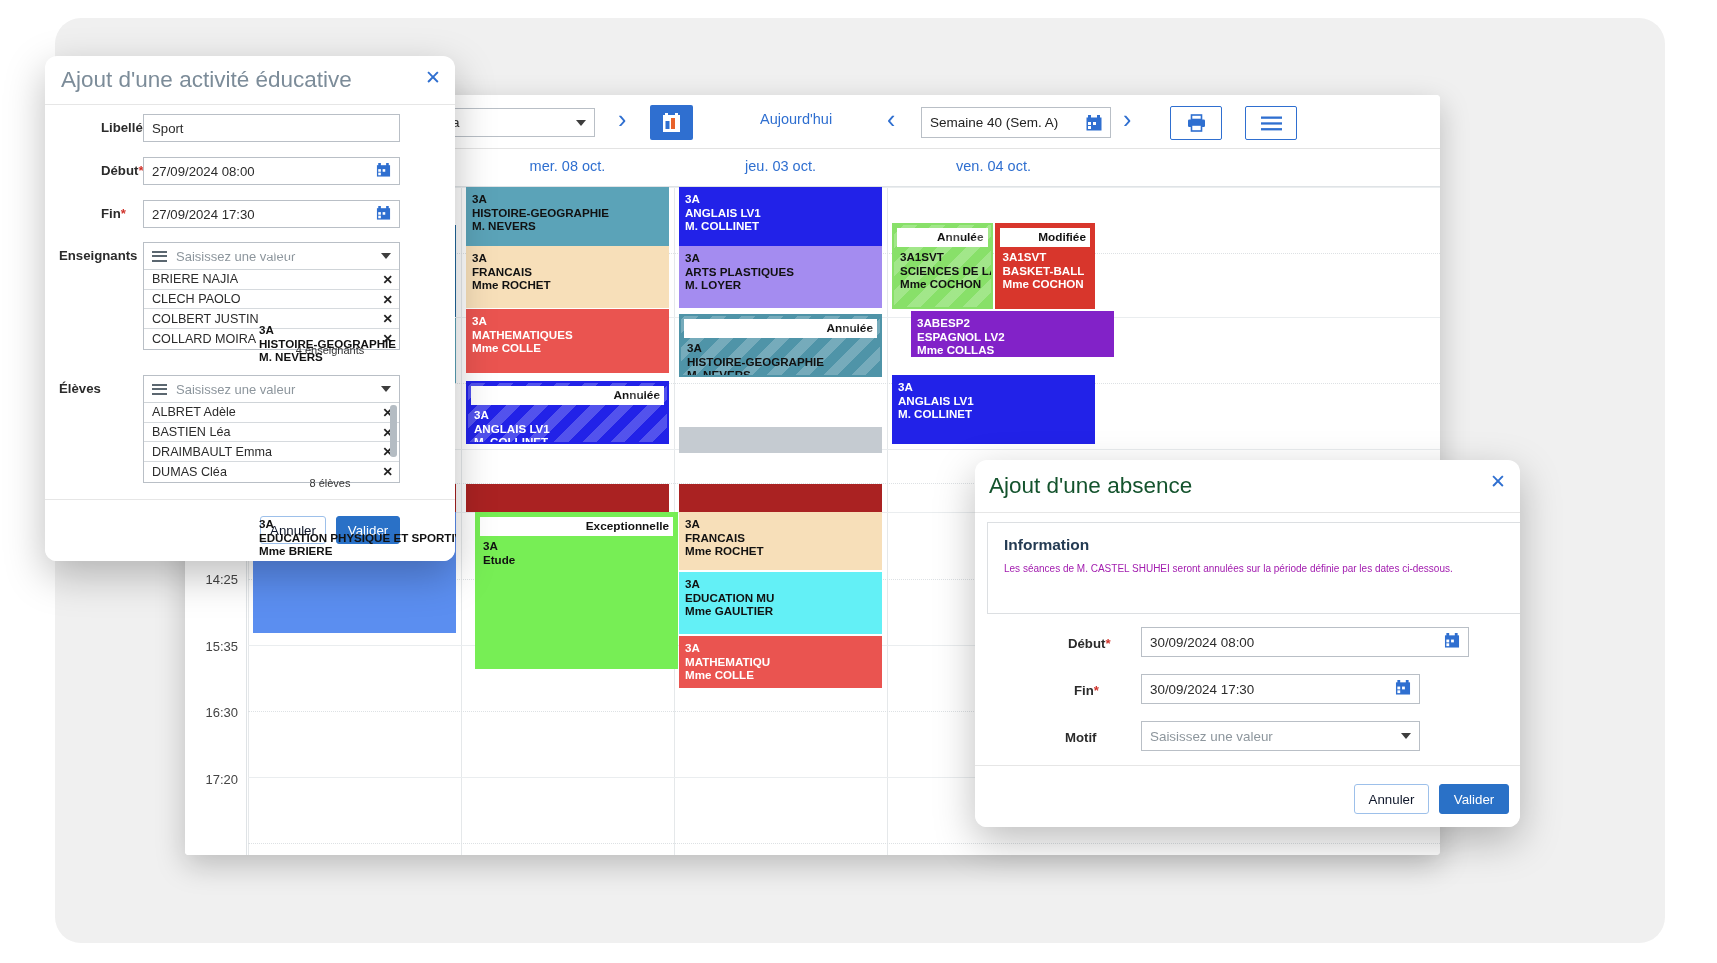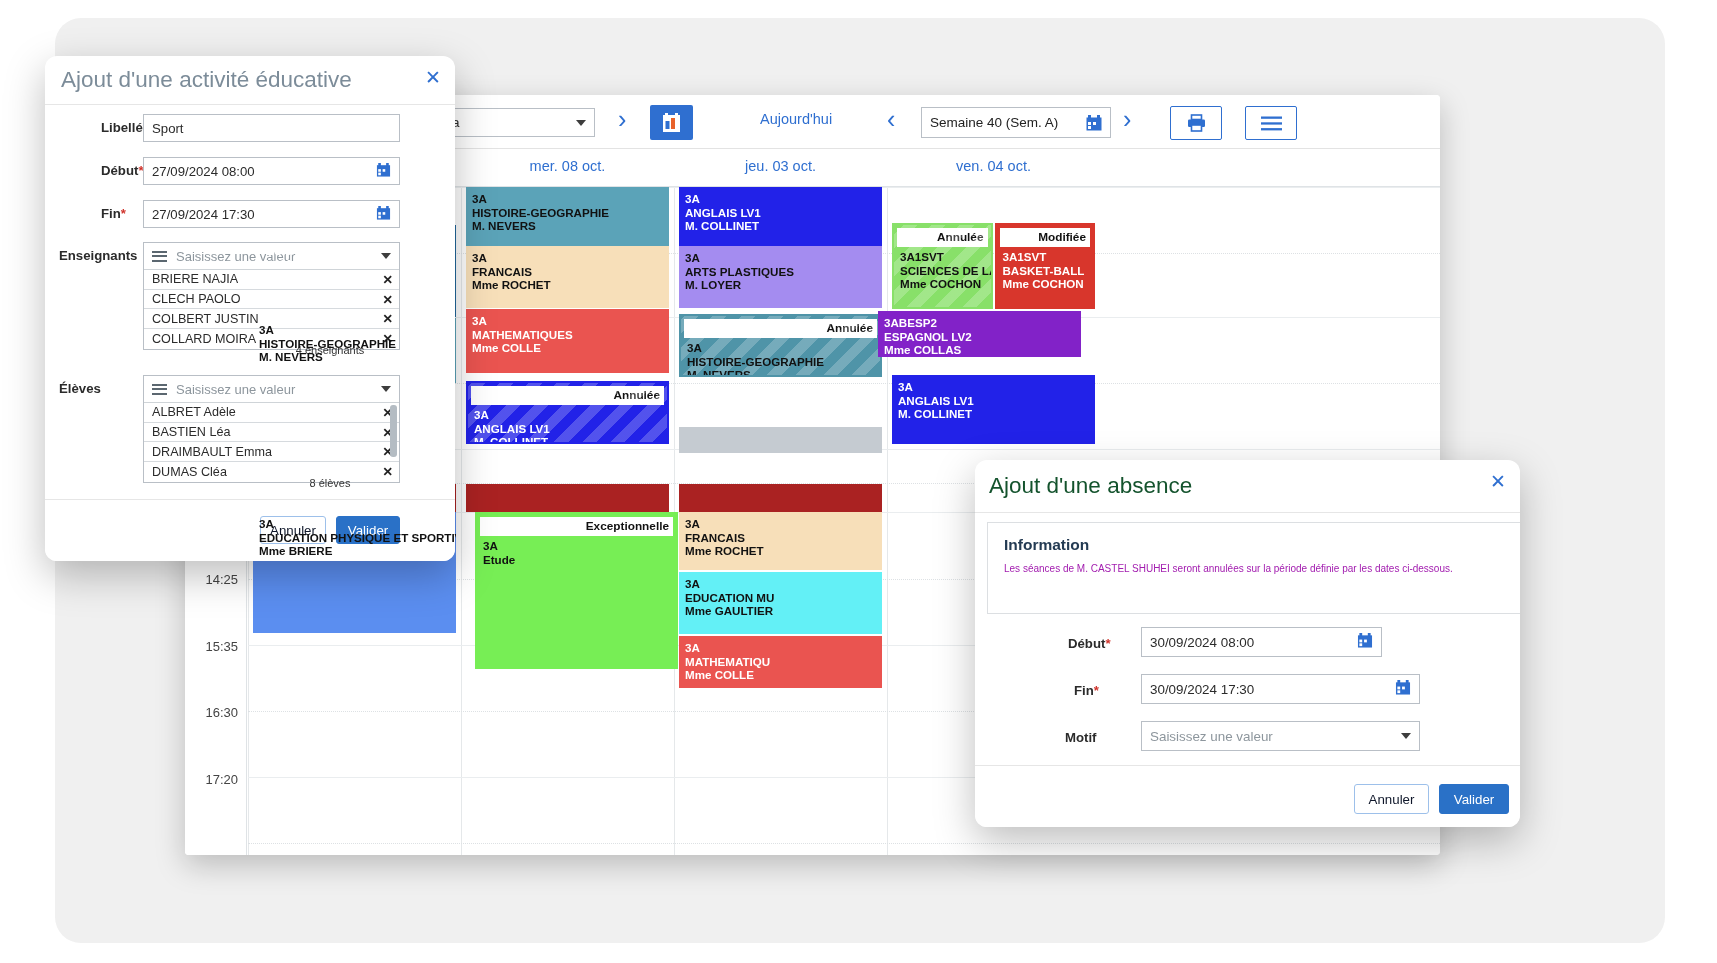--- a/index.html
+++ b/index.html
@@ -483,21 +483,21 @@
           </div>
         </div>
         <div class="ev white has-badge" style="left: 809.5px; top: 36px; width: 100.5px; height: 86px; background: rgb(216, 54, 44); border: 2px solid rgb(216, 54, 44);">
           <div class="badge">Modifiée</div>
           <div class="inner">
             <span class="l">3A1SVT</span>
             <span class="l">BASKET-BALL</span>
             <span class="l">Mme COCHON</span>
           </div>
         </div>
-        <div class="ev white" style="left: 693px; top: 124px; width: 203px; height: 46px; background: rgb(130, 34, 200);">
+        <div class="ev white" style="left: 726px; top: 124px; width: 203px; height: 46px; background: rgb(130, 34, 200);">
           <div class="inner">
             <span class="l">3ABESP2</span>
             <span class="l">ESPAGNOL LV2</span>
             <span class="l">Mme COLLAS</span>
           </div>
         </div>
         <div class="ev white" style="left: 707px; top: 188px; width: 203px; height: 69px; background: rgb(34, 34, 232);">
           <div class="inner">
             <span class="l">3A</span>
             <span class="l">ANGLAIS LV1</span>
@@ -679,21 +679,21 @@
     </div>
 
     <div class="info-box">
       <div class="info-h">Information</div>
       <div class="info-t">Les séances de M. CASTEL SHUHEI seront annulées sur la période définie par les dates ci-dessous.</div>
     </div>
 
     <div class="flabel" style="left:93px; top:176px;">
       <span>Début</span><span class="req">*</span>
     </div>
-    <div class="sel-inp" style="left:166px; top:167px; width:241px;">
+    <div class="sel-inp" style="left:166px; top:167px; width:328px;">
       <span>30/09/2024 08:00</span>
       <span style="margin-left:auto;">
         <svg width="16" height="15" viewBox="0 0 16 16">
           <rect x="0.5" y="2.5" width="15" height="13" fill="#2f6fd0"></rect>
           <rect x="2" y="0" width="3" height="4" fill="#2f6fd0"></rect>
           <rect x="11" y="0" width="3" height="4" fill="#2f6fd0"></rect>
           <rect x="2" y="7" width="3" height="3" fill="#fff"></rect>
           <rect x="7" y="7" width="3" height="3" fill="#fff"></rect>
           <rect x="2" y="11" width="3" height="3" fill="#fff"></rect>
         </svg>

